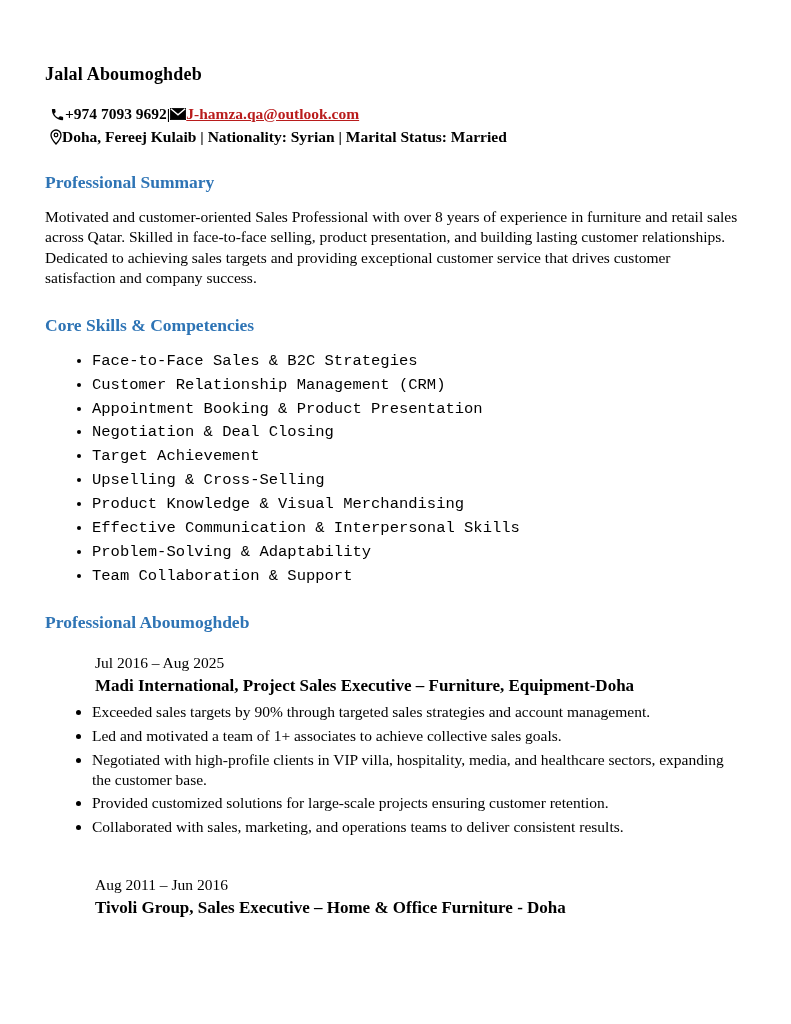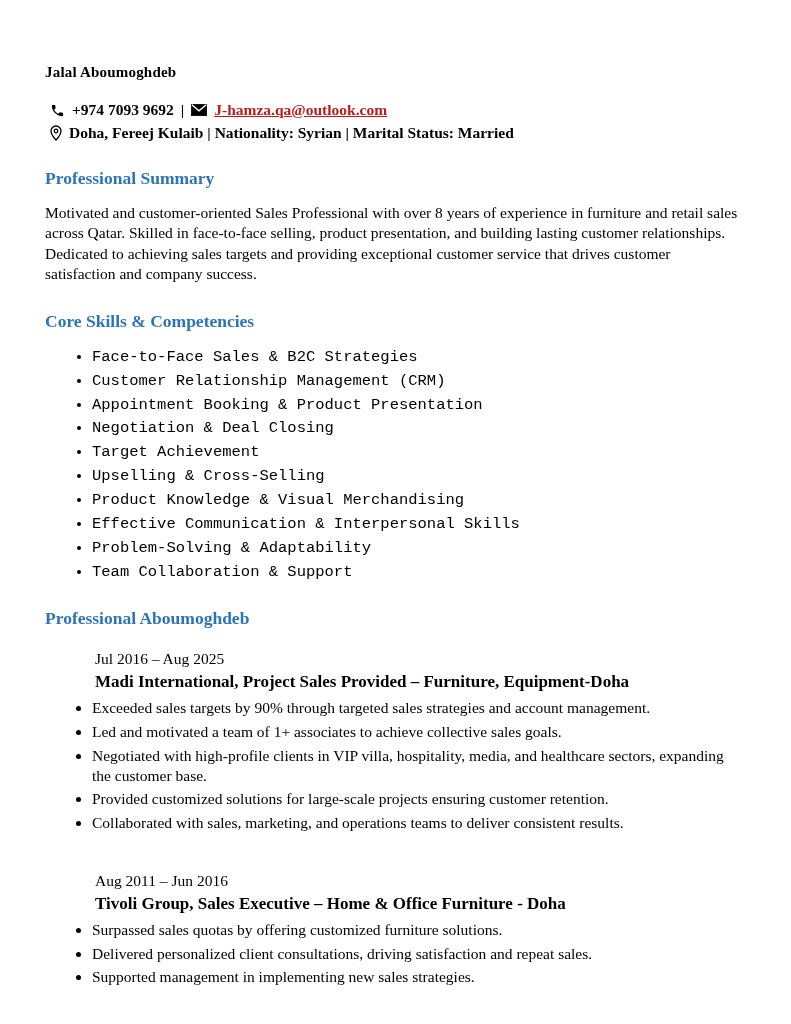--- a/index.html
+++ b/index.html
@@ -7,29 +7,28 @@
     width: 791px;
     min-height: 1024px;
     box-sizing: border-box;
     padding: 64px 48px 40px 45px;
     font-family: "Liberation Serif", serif;
     font-size: 15.5px;
     color: #000000;
     background: #ffffff;
   }
   .resume-name {
-    font-size: 15px;
+    font-size: 18px;
     font-weight: bold;
     margin: 0 0 20px 0;
     letter-spacing: 0.2px;
   }
   .contact-line {
     display: flex;
     align-items: center;
-    gap: 7px;
     font-weight: bold;
     padding-left: 5px;
     margin: 5px 0;
   }
   .contact-line .icon { display: inline-flex; align-items: center; }
   .email-link {
     color: #b91c1c;
     text-decoration: underline;
     font-weight: bold;
   }
@@ -124,37 +123,32 @@
     <li>Product Knowledge &amp; Visual Merchandising</li>
     <li>Effective Communication &amp; Interpersonal Skills</li>
     <li>Problem-Solving &amp; Adaptability</li>
     <li>Team Collaboration &amp; Support</li>
   </ul>
 
   <h2 class="section-heading">Professional Aboumoghdeb</h2>
 
   <div class="job">
     <div class="job-dates">Jul 2016 – Aug 2025</div>
-    <div class="job-title">Madi International, Project Sales Provided – Furniture, Equipment-Doha</div>
+    <div class="job-title">Madi International, Project Sales Executive – Furniture, Equipment-Doha</div>
     <ul class="job-bullets">
       <li>Exceeded sales targets by 90% through targeted sales strategies and account management.</li>
       <li>Led and motivated a team of 1+ associates to achieve collective sales goals.</li>
       <li>Negotiated with high-profile clients in VIP villa, hospitality, media, and healthcare sectors, expanding the customer base.</li>
       <li>Provided customized solutions for large-scale projects ensuring customer retention.</li>
       <li>Collaborated with sales, marketing, and operations teams to deliver consistent results.</li>
     </ul>
   </div>
 
   <div class="job-gap"></div>
 
   <div class="job">
     <div class="job-dates">Aug 2011 – Jun 2016</div>
     <div class="job-title">Tivoli Group, Sales Executive – Home &amp; Office Furniture - Doha</div>
-    <ul class="job-bullets">
-      <li>Surpassed sales quotas by offering customized furniture solutions.</li>
-      <li>Delivered personalized client consultations, driving satisfaction and repeat sales.</li>
-      <li>Supported management in implementing new sales strategies.</li>
-    </ul>
   </div>
 
   <div class="job-gap"></div>
 
 </div>
 
 </body></html>

